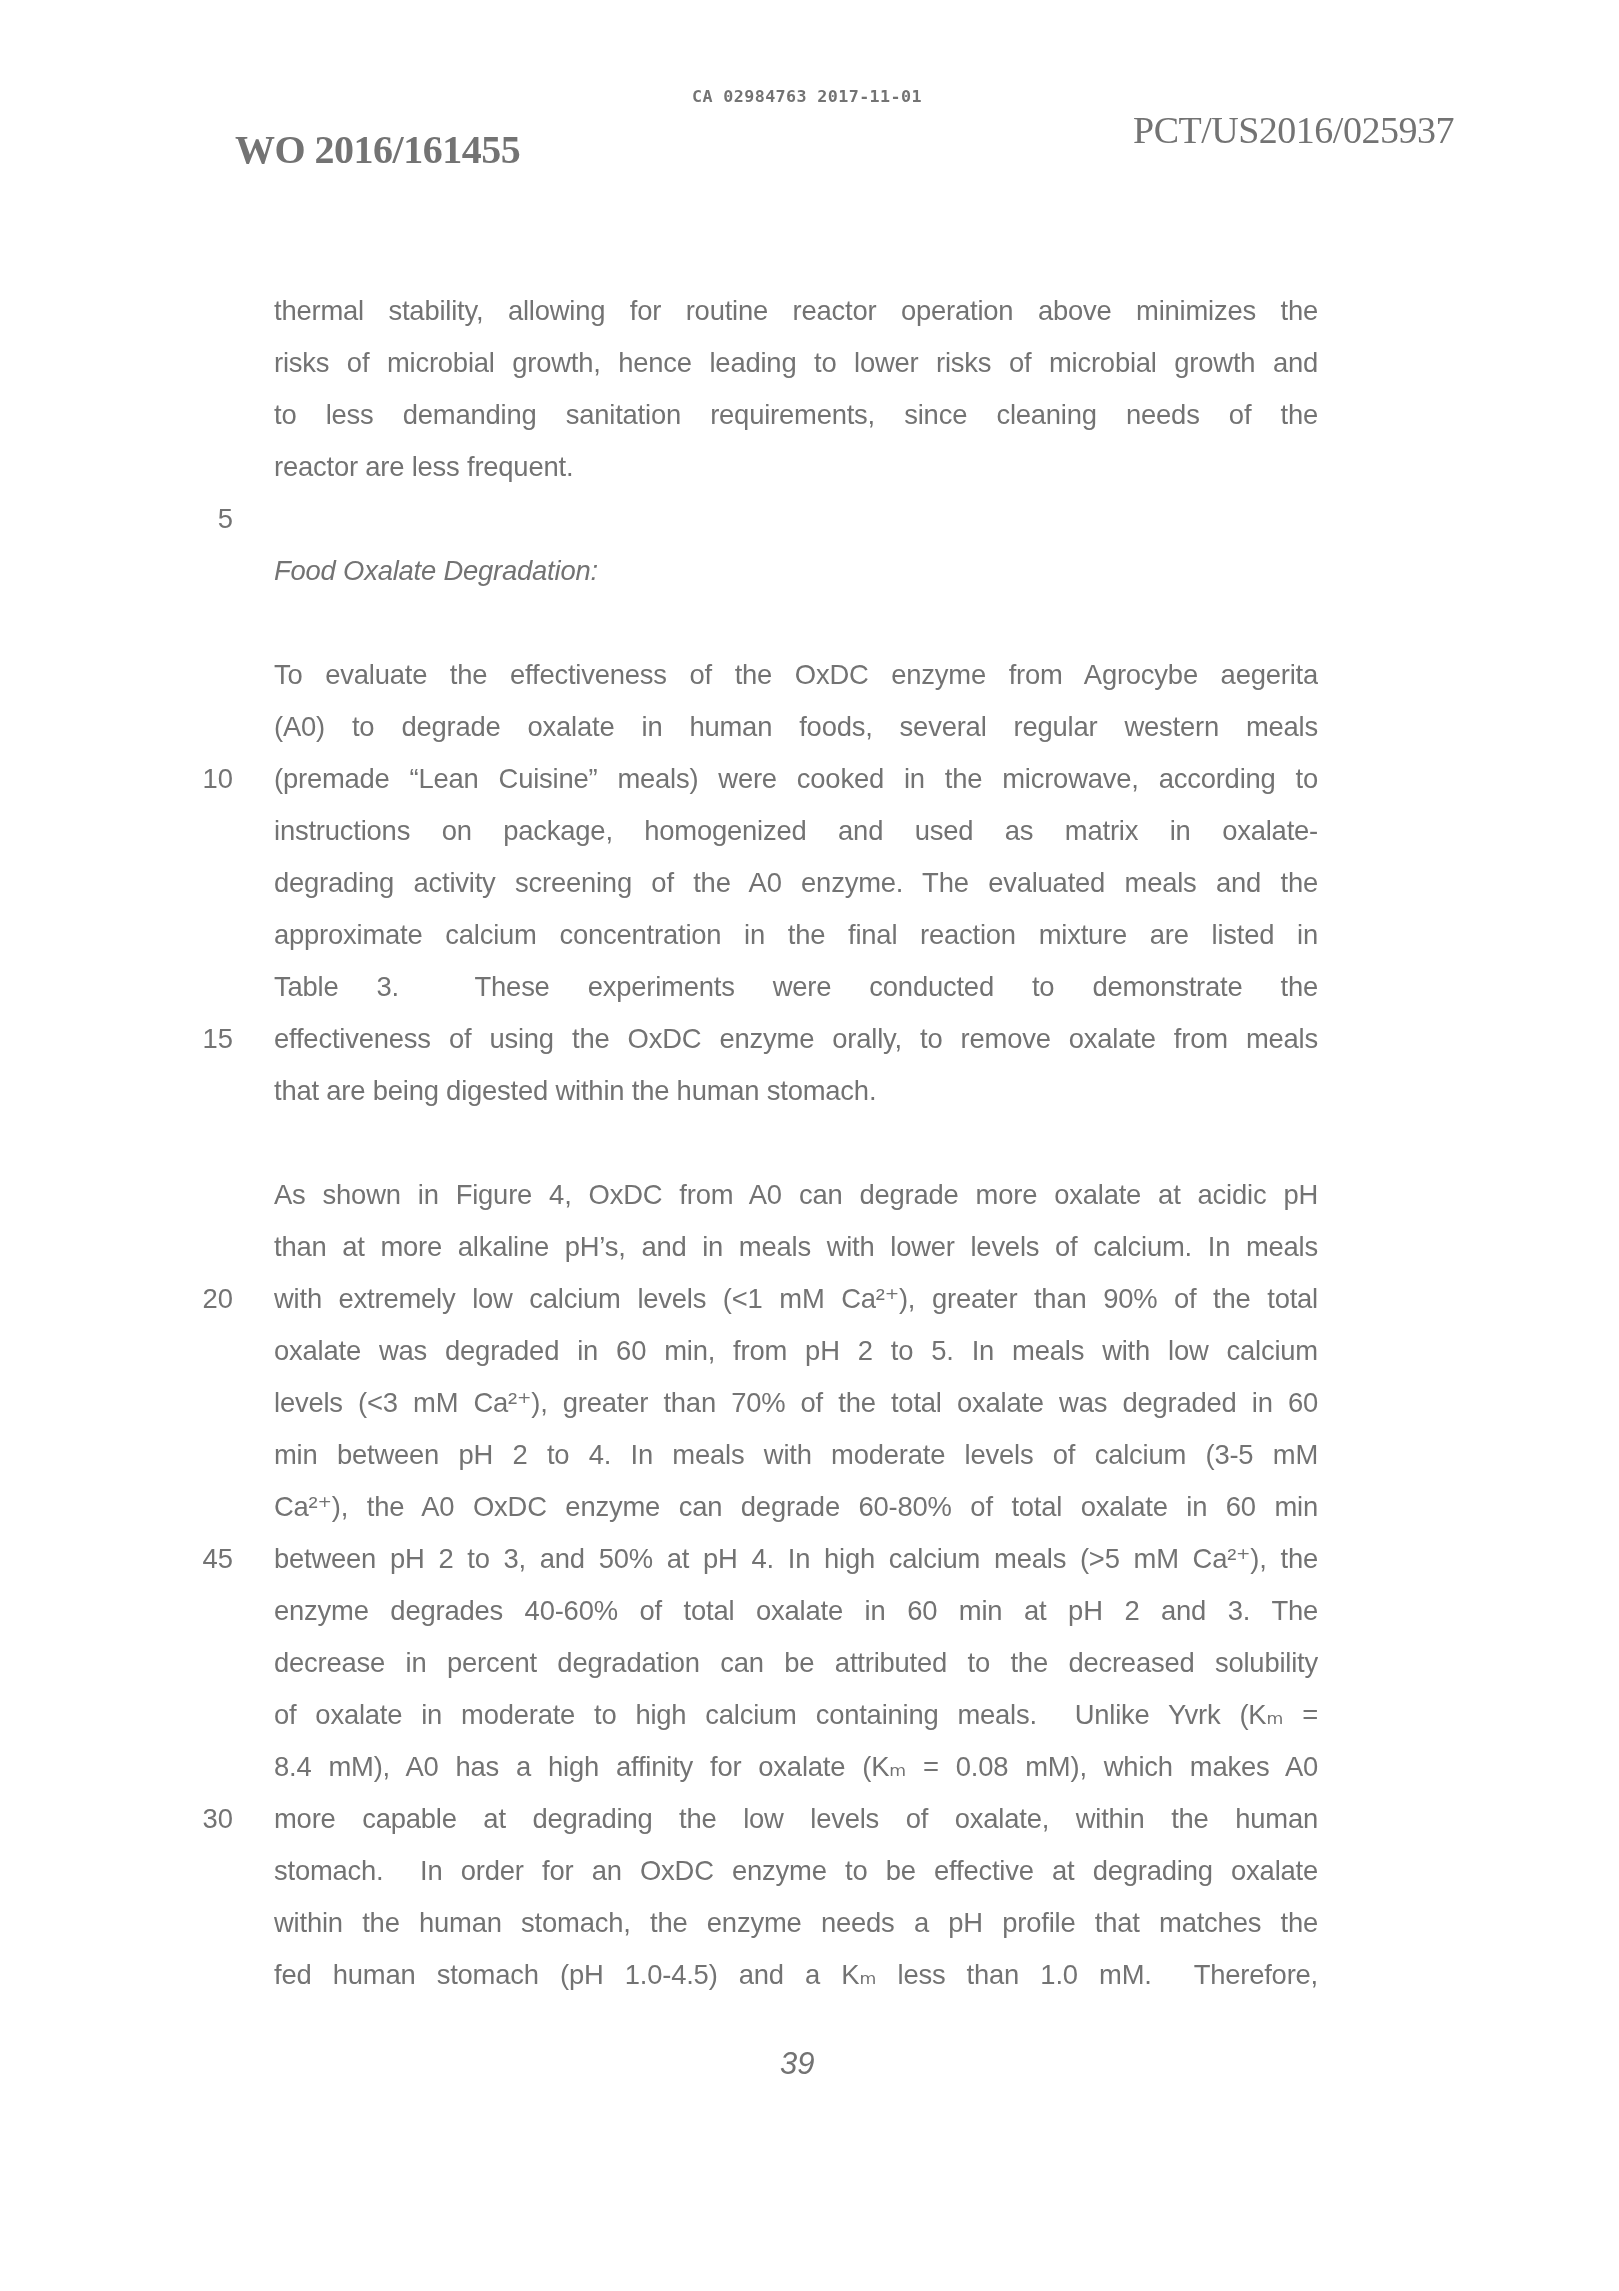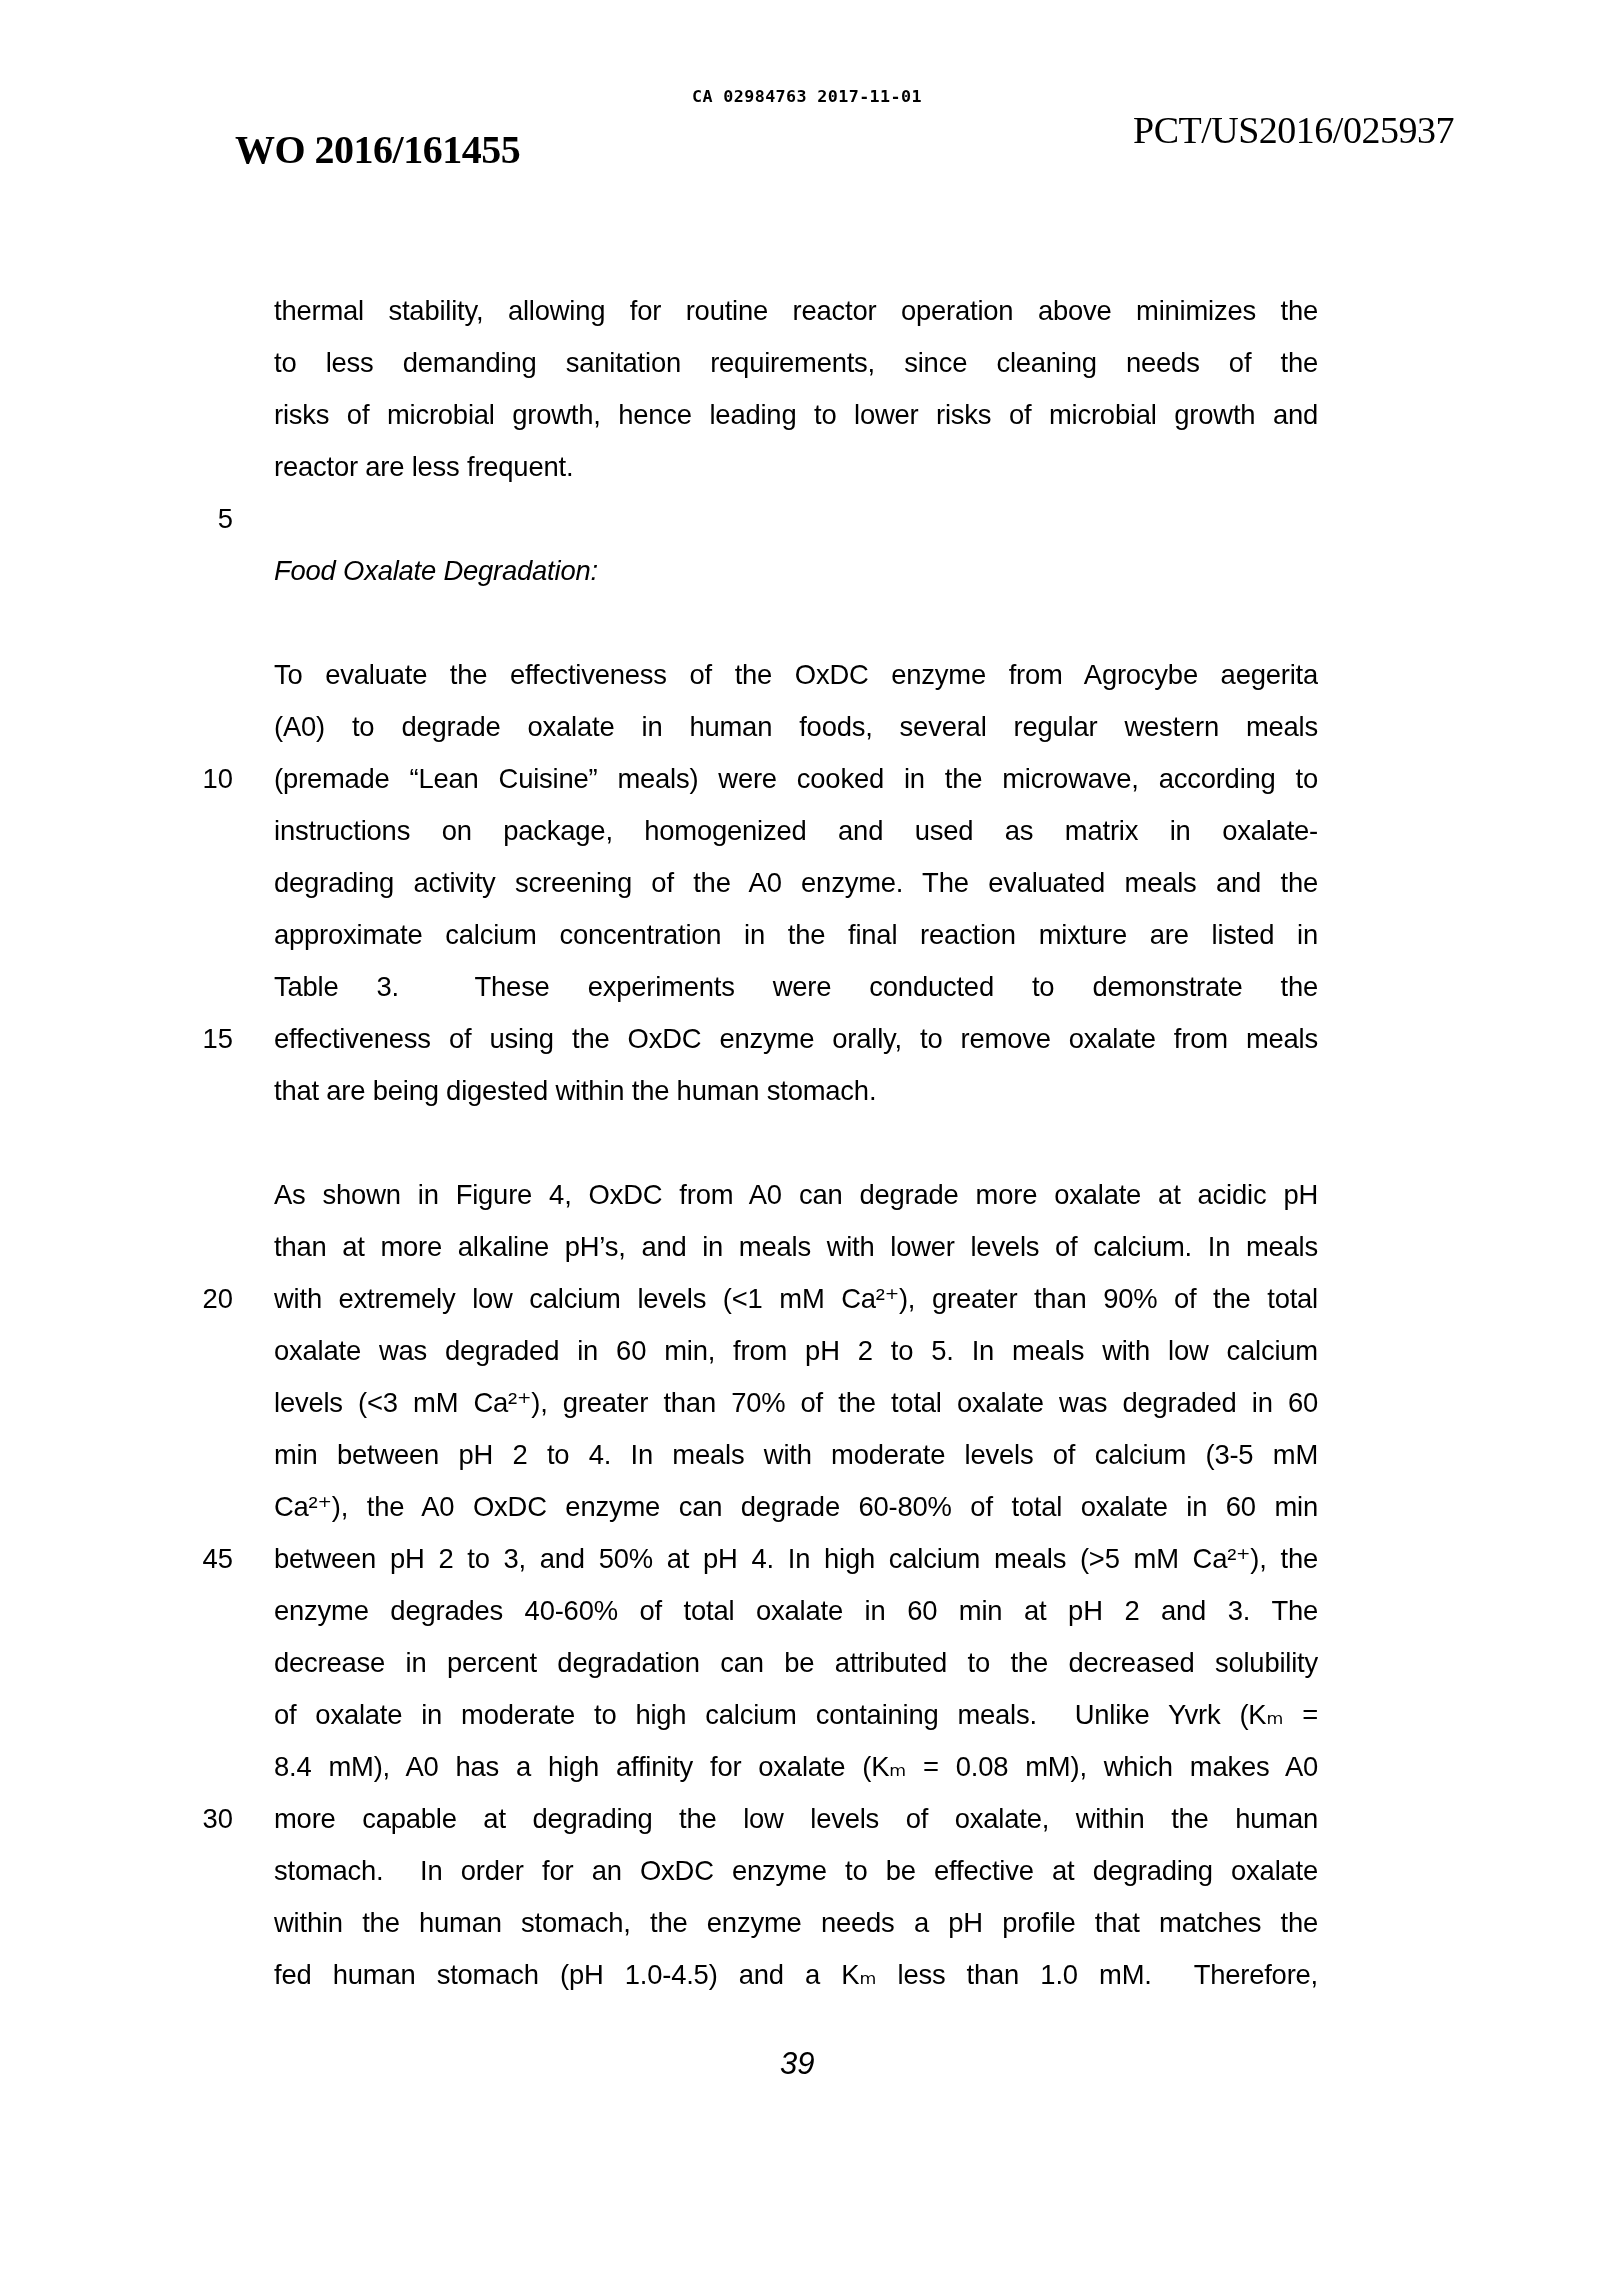--- a/index.html
+++ b/index.html
@@ -5,21 +5,21 @@
   html, body {
     margin: 0;
     padding: 0;
     background: #e8e8e8;
   }
   .page {
     position: relative;
     width: 1619px;
     height: 2292px;
     background: #ffffff;
-    color: #000000;
+    color: #737373;
     font-family: "Liberation Sans", "DejaVu Sans", sans-serif;
     overflow: hidden;
   }
   .stamp {
     position: absolute;
     left: 692px;
     top: 86px;
     font-family: "DejaVu Sans Mono", "Liberation Mono", monospace;
     font-weight: 700;
     font-size: 16.7px;
@@ -106,25 +106,25 @@
 
   <div class="pub-right">PCT/US2016/025937</div>
 
   <div class="text-body">
       <div class="line-row">
         <span class="gutter"></span>
         <span class="line-text">thermal stability, allowing for routine reactor operation above minimizes the</span>
       </div>
       <div class="line-row">
         <span class="gutter"></span>
+        <span class="line-text">risks of microbial growth, hence leading to lower risks of microbial growth and</span>
+      </div>
+      <div class="line-row">
+        <span class="gutter"></span>
         <span class="line-text">to less demanding sanitation requirements, since cleaning needs of the</span>
-      </div>
-      <div class="line-row">
-        <span class="gutter"></span>
-        <span class="line-text">risks of microbial growth, hence leading to lower risks of microbial growth and</span>
       </div>
       <div class="line-row">
         <span class="gutter"></span>
         <span class="line-text nojust">reactor are less frequent.</span>
       </div>
       <div class="line-row">
         <span class="gutter">5</span>
         <span class="line-text"></span>
       </div>
       <div class="line-row">

